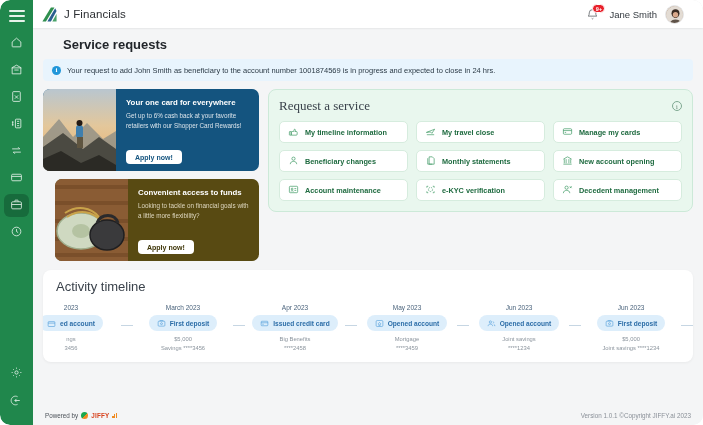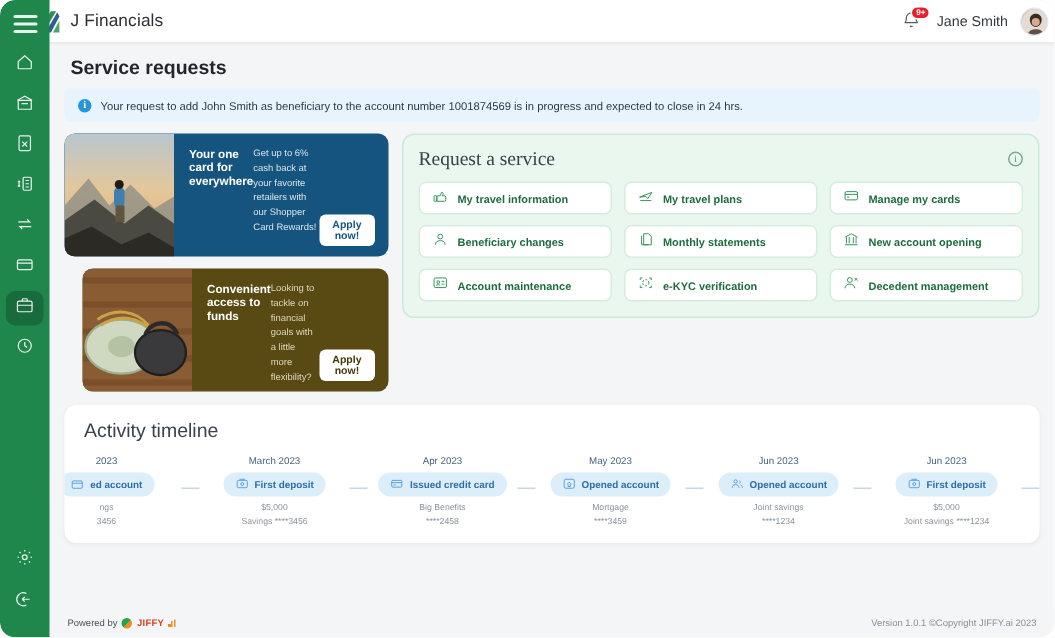--- a/index.html
+++ b/index.html
@@ -29,64 +29,64 @@
     width: 25px; height: 23px; display:flex; align-items:center; justify-content:center;
     border-radius: 6px; cursor:pointer;
   }
   .nav-item.active { background: #176b3c; }
   .nav-item svg { width: 13px; height: 13px; stroke:#eaf4ee; fill:none; stroke-width:1.5; }
   .sidebar-bottom { margin-top:auto; margin-bottom: 14px; display:flex; flex-direction:column; align-items:center; gap:10px; }
   .sidebar-bottom svg { width:13px; height:13px; stroke:#eaf4ee; fill:none; stroke-width:1.5; }
 
   
   .header {
-    position:absolute; left:16px; top:0; right:0; height:28px;
+    position:absolute; left:33px; top:0; right:0; height:28px;
     background:#ffffff; display:flex; align-items:center;
     border-radius: 0 10px 0 0;
     box-shadow: 0 1px 2px rgba(0,0,0,.06);
     z-index: 4;
   }
   .brand { display:flex; align-items:center; gap:6px; padding-left:8px; }
   .brand-logo { width:17px; height:17px; border-radius:2px; overflow:hidden; display:block; }
   .brand-name { font-size:11.5px; color:#2c2f33; letter-spacing:.1px; }
-  .header-right { margin-left:auto; display:flex; align-items:center; gap:8px; padding-right:4px; }
+  .header-right { margin-left:auto; display:flex; align-items:center; gap:8px; padding-right:19px; }
   .bell-wrap { position:relative; width:15px; height:15px; cursor:pointer; }
   .bell-wrap svg { width:13px; height:13px; stroke:#55595e; fill:none; stroke-width:1.4; }
   .badge {
     position:absolute; top:-3px; left:6px; background:#e8202a; color:#fff;
     font-size:5.5px; line-height:9px; height:9px; min-width:13px; text-align:center;
     border-radius:5px; padding:0 2px; font-weight:bold; border:1px solid #fff;
   }
   .user-name { font-size:9.5px; color:#343a40; }
   .avatar {
     width:19px; height:19px; border-radius:50%; overflow:hidden;
     border:1.5px solid #e7e9ec; background:#c9b6a5; display:block;
   }
 
   
   .page { position:absolute; left:33px; top:28px; right:0; bottom:0; padding:0 10px; overflow:hidden; }
-  .page-title { font-size:13px; font-weight:bold; color:#22262b; margin:9px 0 7px 4px; }
+  .page-title { font-size:13px; font-weight:bold; color:#22262b; margin:9px 0 7px 20px; }
 
   
   .banner {
     background:#e8f4fd; border-radius:4px; height:22px;
     display:flex; align-items:center; gap:6px; padding:0 9px;
   }
   .banner-icon { width:9px; height:9px; border-radius:50%; background:#2196d9; color:#fff;
     font-size:7px; font-weight:bold; display:flex; align-items:center; justify-content:center;
     font-family:"Liberation Serif", serif; }
   .banner-text { font-size:7.5px; color:#2b3a46; }
 
   
   .row { display:flex; gap:9px; margin-top:8px; align-items:flex-start; }
 
   .promos { width:216px; display:flex; flex-direction:column; gap:8px; }
   .promo { display:flex; border-radius:7px; overflow:hidden; height:82px; }
   .promo-img { width:73px; flex:none; }
-  .promo-body { flex:1; padding:9px 9px 7px 10px; display:flex; }
+  .promo-body { flex:1; padding:9px 9px 7px 10px; display:flex; flex-direction:column; }
   .promo-title { font-size:7.8px; font-weight:bold; color:#ffffff; margin-bottom:4px; }
   .promo-desc { font-size:6.3px; line-height:1.55; color:#d9e3ea; }
   .promo-btn {
     margin-top:auto; align-self:flex-start; background:#ffffff; border-radius:4px;
     font-size:7px; font-weight:bold; padding:3.5px 9px; cursor:pointer; border:none;
   }
   .promo.blue { background:#14547f; }
   .promo.blue .promo-btn { color:#14547f; }
   .promo.brown { background:#584a12;margin-left:12px; }
   .promo.brown .promo-desc { color:#ded7bf; }
@@ -347,31 +347,31 @@
         </div>
         <div class="service-grid">
 
           <div class="service-btn">
             <span>
               <svg viewBox="0 0 24 24">
                   <path d="M7 20v-6a2 2 0 0 1 2-2h3l2-5a2 2 0 0 1 2 3l-1 2h3a2 2 0 0 1 2 2v4a2 2 0 0 1-2 2z"></path>
                   <rect x="3" y="12" width="4" height="8" rx="1"></rect>
                 </svg>
             </span>
-            <span class="service-label">My travel information</span>
+            <span class="service-label">My timeline information</span>
           </div>
 
           <div class="service-btn">
             <span>
               <svg viewBox="0 0 24 24">
                   <path d="M3 14l18-7-6 9-3-3z"></path>
                   <path d="M4 19h16"></path>
                 </svg>
             </span>
-            <span class="service-label">My travel plans</span>
+            <span class="service-label">My travel close</span>
           </div>
 
           <div class="service-btn">
             <span>
               <svg viewBox="0 0 24 24">
                   <rect x="3" y="6" width="18" height="12" rx="2"></rect>
                   <path d="M3 10h18"></path>
                   <path d="M6 14h3"></path>
                 </svg>
             </span>

